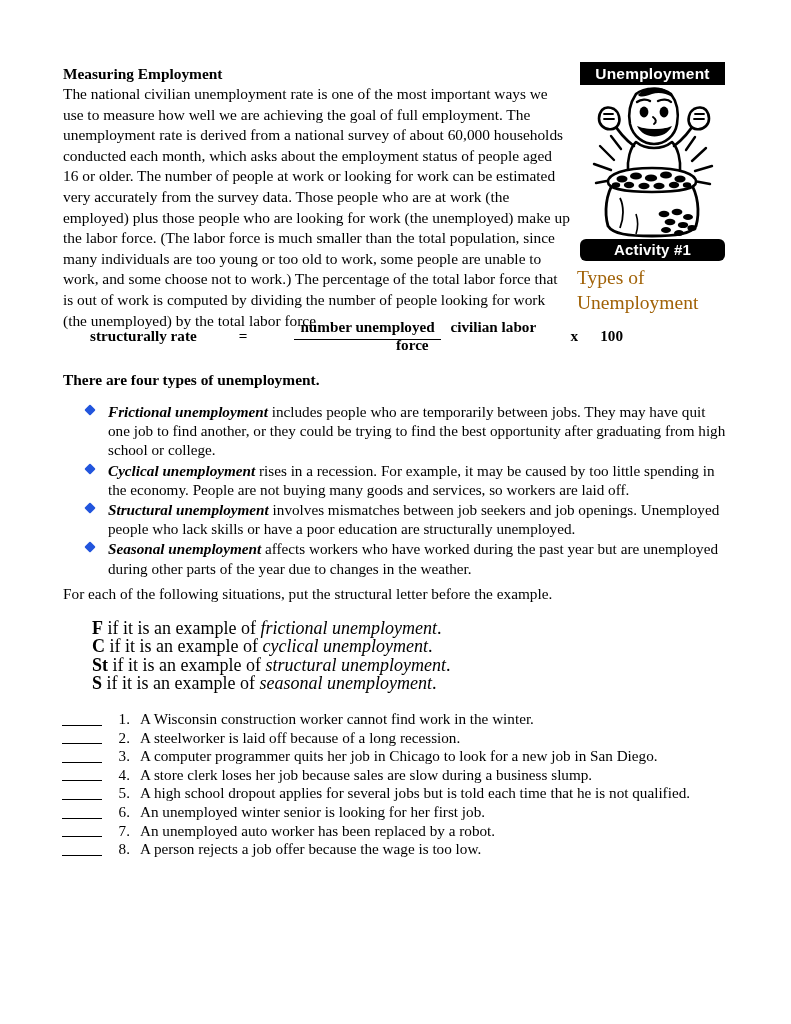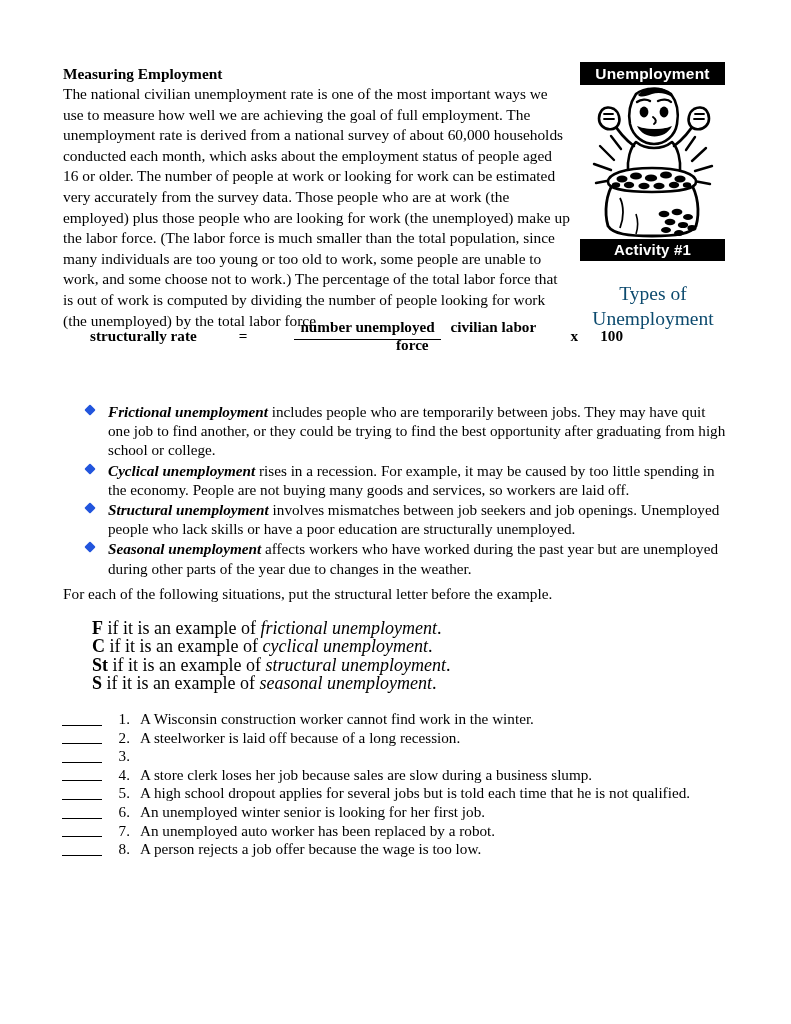--- a/index.html
+++ b/index.html
@@ -43,38 +43,39 @@
     line-height: 23px;
     height: 23px;
     width: 145px;
   }
   .banner-activity {
     font-size: 15px;
     line-height: 22px;
     height: 22px;
     width: 145px;
     margin-top: 1px;
+    border-radius: 6px;
   }
 
   .clipart {
     width: 145px;
     height: 152px;
     position: relative;
     margin-top: 1px;
   }
   .clipart svg { display: block; }
 
   .activity-title {
     width: 152px;
     margin-left: -3px;
-    text-align: center;
+    text-align: left;
     font-size: 19.5px;
     line-height: 25px;
-    margin-top: 20px;
-    color: #0c4a6e;
+    margin-top: 4px;
+    color: #a16207;
   }
 
   
   .heading {
     position: absolute;
     left: 63px;
     top: 64px;
     font-size: 15.4px;
     font-weight: bold;
     line-height: 20px;
@@ -239,20 +240,21 @@
     <span class="formula-label">structurally rate</span>
     <span class="formula-eq">=</span>
     <span class="fraction">
       <span class="num">number unemployed</span>
       <span class="den">civilian labor force</span>
     </span>
     <span class="formula-mult">x</span>
     <span class="formula-hundred">100</span>
   </div>
 
+  <div class="four-types">There are four types of unemployment.</div>
 
   <div class="bullets">
     <div class="bullet-item">
       <span class="diamond">
           <i></i>
         </span>
       <span class="bullet-text"><span class="term">Frictional unemployment</span><span> includes people who are temporarily between jobs. They may have quit one job to find another, or they could be trying to find the best opportunity after graduating from high school or college.</span></span>
     </div>
     <div class="bullet-item">
       <span class="diamond">
@@ -290,20 +292,21 @@
       <span class="q-text">A Wisconsin construction worker cannot find work in the winter.</span>
     </div>
     <div class="q-row">
       <span class="q-blank"></span>
       <span class="q-num">2.</span>
       <span class="q-text">A steelworker is laid off because of a long recession.</span>
     </div>
     <div class="q-row">
       <span class="q-blank"></span>
       <span class="q-num">3.</span>
+      <span class="q-text">A computer programmer quits her job in Chicago to look for a new job in San Diego.</span>
     </div>
     <div class="q-row">
       <span class="q-blank"></span>
       <span class="q-num">4.</span>
       <span class="q-text">A store clerk loses her job because sales are slow during a business slump.</span>
     </div>
     <div class="q-row">
       <span class="q-blank"></span>
       <span class="q-num">5.</span>
       <span class="q-text">A high school dropout applies for several jobs but is told each time that he is not qualified.</span>

